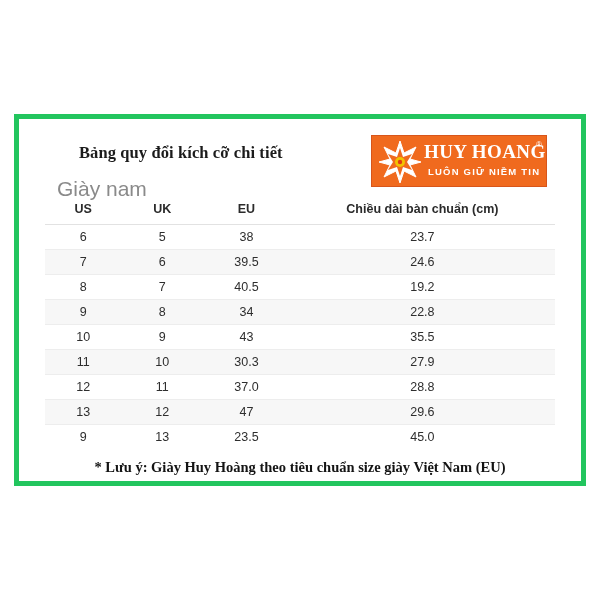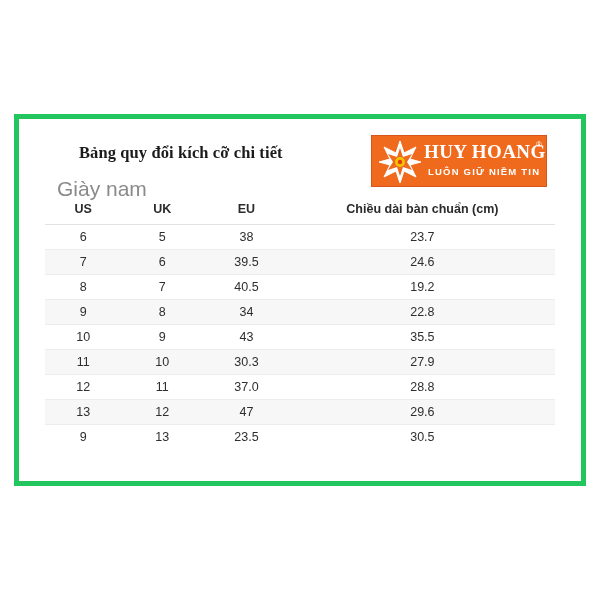--- a/index.html
+++ b/index.html
@@ -238,22 +238,23 @@
           <tr>
             <td>13</td>
             <td>12</td>
             <td>47</td>
             <td>29.6</td>
           </tr>
           <tr>
             <td>9</td>
             <td>13</td>
             <td>23.5</td>
-            <td>30.5</td>
+            <td>45.0</td>
           </tr>
         </tbody>
       </table>
 
+      <div class="note">* Lưu ý: Giày Huy Hoàng theo tiêu chuẩn size giày Việt Nam (EU)</div>
 
     </div>
   </div>
 
 </div>
 
 </body></html>

